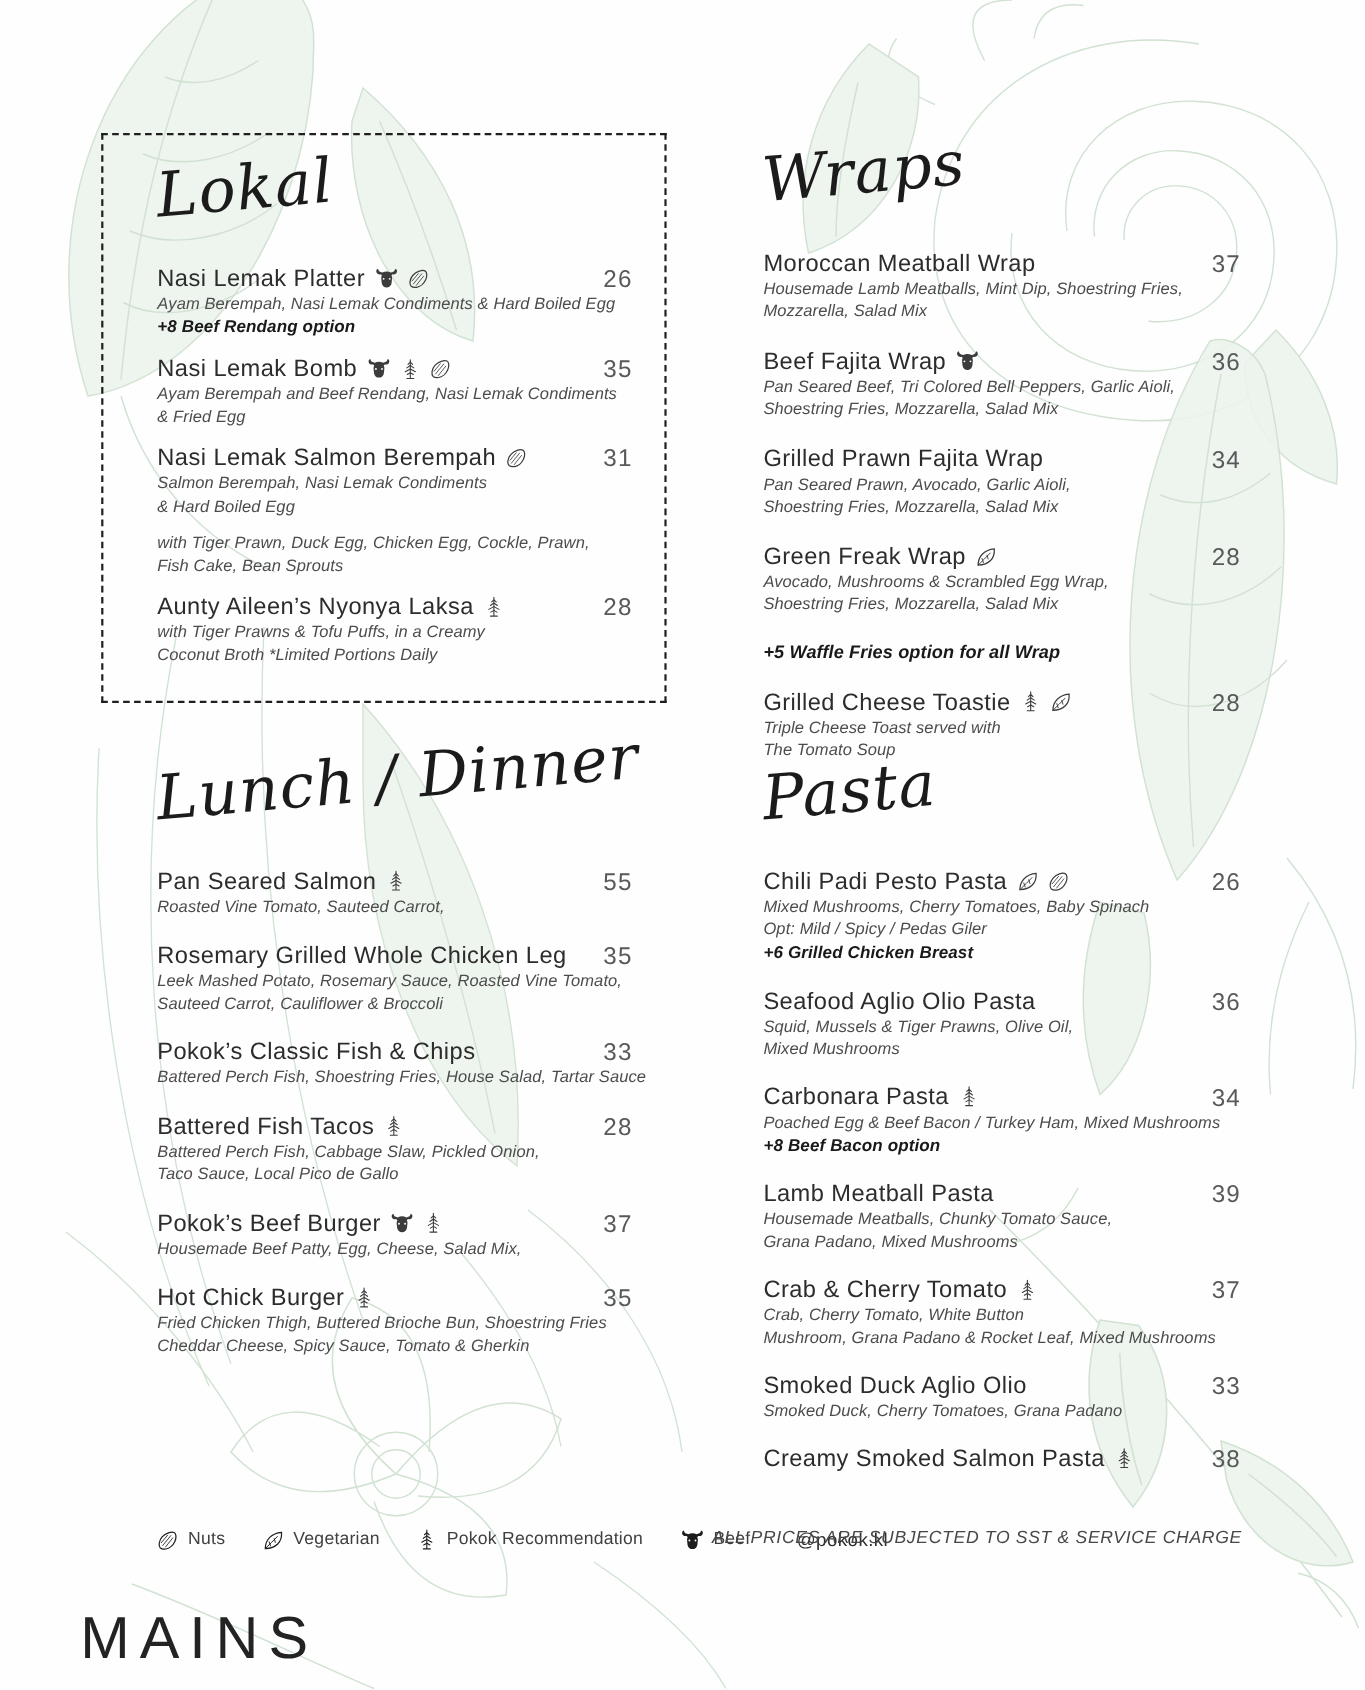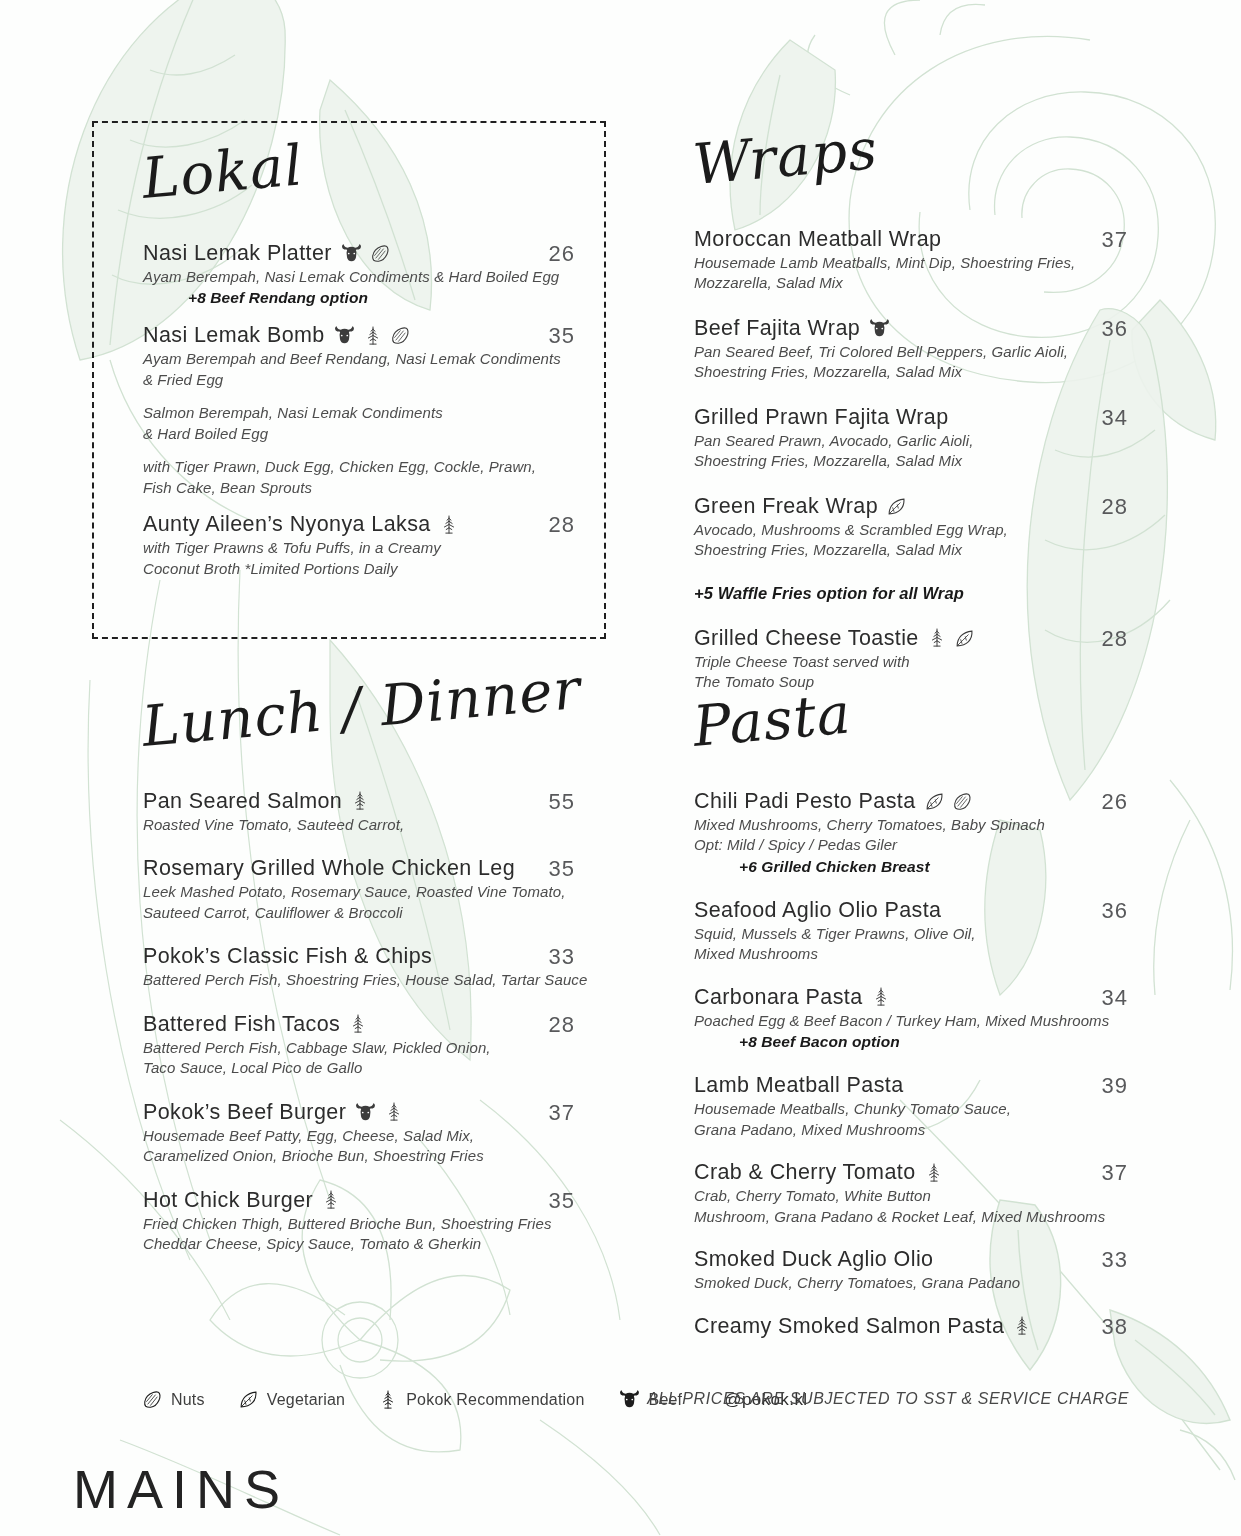--- a/index.html
+++ b/index.html
@@ -44,29 +44,29 @@
   .item-price{
     margin-left:auto;font-size:22px;color:var(--price);letter-spacing:1px;
     line-height:27px;
   }
   .desc-line{
     font-style:italic;font-size:15px;line-height:20.5px;color:var(--desc);
     white-space:nowrap;letter-spacing:.1px;
   }
   .item-note{
     font-style:italic;font-weight:bold;font-size:15.5px;line-height:22px;
-    color:#191919;white-space:nowrap;letter-spacing:.1px;margin-left:45px;
+    color:#191919;white-space:nowrap;letter-spacing:.1px;
   }
   .item-note.standalone{margin:2px 0 2px 0;font-size:16.5px;}
   .icon{display:inline-flex;align-items:center;margin-left:9px;color:#3c3c3c;}
   .icon svg{display:block;}
   
   .legend{
     position:absolute;left:143px;top:1390px;z-index:2;display:flex;
-    align-items:flex-start;gap:34px;
+    align-items:center;gap:34px;
   }
   .legend-entry{display:flex;align-items:center;gap:9px;}
   .legend-entry .icon{margin-left:0;color:#1d1d1d;}
   .legend-label{font-size:16px;color:#3f3f3f;letter-spacing:.2px;}
   .instagram{font-size:17px;color:#2f2f2f;letter-spacing:.4px;margin-left:8px;}
   .footer-note{
     position:absolute;right:112px;top:1390px;z-index:2;
     font-style:italic;font-size:16px;color:#474747;letter-spacing:.6px;
   }
   .mains-title{
@@ -187,20 +187,30 @@
               <path d="M3.2 18.8C1 16.6 1.7 11 5.1 7.2 8.7 3.2 15 1.2 17.7 2.6c2.3 1.2 2.6 5.4.8 9.3-1.9 4.1-6 7.7-9.6 8-2.3.2-4.5-.1-5.7-1.1Z"></path>
               <path d="m5.4 16.6 9.2-11.2M8.4 18.1l8.2-10.3M3.9 13.6 11 5.1" stroke-width=".9"></path>
             </svg>
           </span>
           <span class="item-price">35</span>
         </div>
         <div class="desc-line">Ayam Berempah and Beef Rendang, Nasi Lemak Condiments</div>
         <div class="desc-line">&amp; Fried Egg</div>
       </div>
       <div class="item">
+        <div class="item-head">
+          <span class="item-name">Nasi Lemak Salmon Berempah</span>
+          <span class="icon item-icon">
+            <svg viewBox="0 0 22 22" width="19" height="19" fill="none" stroke="currentColor" stroke-width="1.3">
+              <path d="M3.2 18.8C1 16.6 1.7 11 5.1 7.2 8.7 3.2 15 1.2 17.7 2.6c2.3 1.2 2.6 5.4.8 9.3-1.9 4.1-6 7.7-9.6 8-2.3.2-4.5-.1-5.7-1.1Z"></path>
+              <path d="m5.4 16.6 9.2-11.2M8.4 18.1l8.2-10.3M3.9 13.6 11 5.1" stroke-width=".9"></path>
+            </svg>
+          </span>
+          <span class="item-price">31</span>
+        </div>
         <div class="desc-line">Salmon Berempah, Nasi Lemak Condiments</div>
         <div class="desc-line">&amp; Hard Boiled Egg</div>
       </div>
       <div class="item">
         <div class="desc-line">with Tiger Prawn, Duck Egg, Chicken Egg, Cockle, Prawn,</div>
         <div class="desc-line">Fish Cake, Bean Sprouts</div>
       </div>
       <div class="item">
         <div class="item-head">
           <span class="item-name">Aunty Aileen’s Nyonya Laksa</span>
@@ -349,21 +359,20 @@
           </span>
           <span class="icon item-icon">
             <svg viewBox="0 0 20 22" width="18" height="20" fill="none" stroke="currentColor" stroke-width="1.1" stroke-linecap="round">
               <path d="M10 1v19M6.5 20h7"></path>
               <path d="M10 3.5 7.7 5.7M10 3.5l2.3 2.2M10 6.8 6.5 9.3M10 6.8l3.5 2.5M10 10.4 4.9 13.2M10 10.4l5.1 2.8M10 14.2 6.9 16M10 14.2l3.1 1.8"></path>
             </svg>
           </span>
           <span class="item-price">37</span>
         </div>
         <div class="desc-line">Housemade Beef Patty, Egg, Cheese, Salad Mix,</div>
-        <div class="desc-line">Caramelized Onion, Brioche Bun, Shoestring Fries</div>
       </div>
       <div class="item">
         <div class="item-head">
           <span class="item-name">Hot Chick Burger</span>
           <span class="icon item-icon">
             <svg viewBox="0 0 20 22" width="18" height="20" fill="none" stroke="currentColor" stroke-width="1.1" stroke-linecap="round">
               <path d="M10 1v19M6.5 20h7"></path>
               <path d="M10 3.5 7.7 5.7M10 3.5l2.3 2.2M10 6.8 6.5 9.3M10 6.8l3.5 2.5M10 10.4 4.9 13.2M10 10.4l5.1 2.8M10 14.2 6.9 16M10 14.2l3.1 1.8"></path>
             </svg>
           </span>

